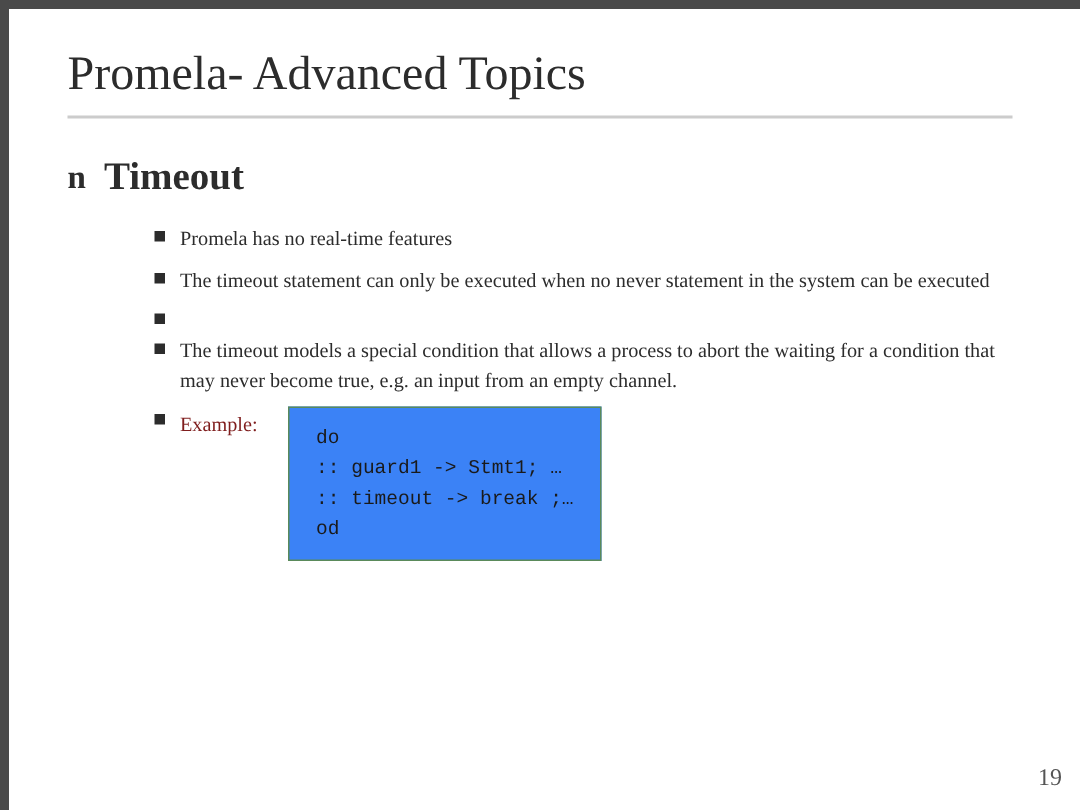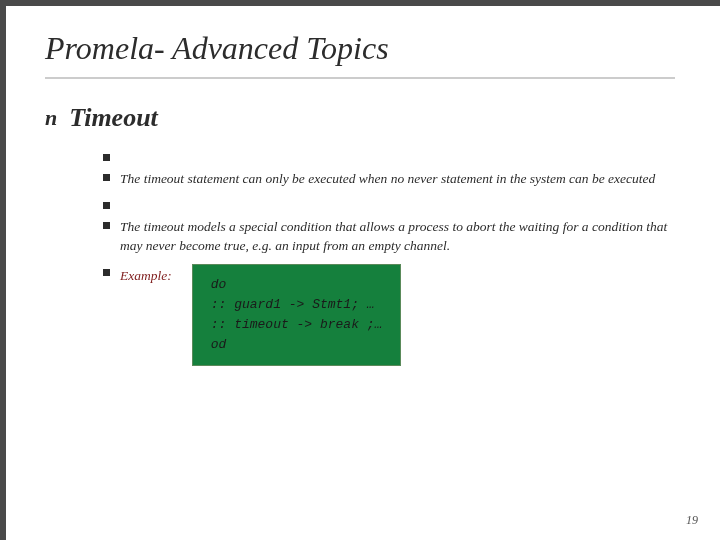--- a/index.html
+++ b/index.html
@@ -1,19 +1,18 @@
 <!DOCTYPE html>
 <html><head>
   <meta charset="utf-8">
   <style>
     * {
       margin: 0;
       padding: 0;
       box-sizing: border-box;
-      font-style: italic;
     }
 
     body {
       width: 720px;
       height: 540px;
       background: #ffffff;
       font-family: Georgia, 'Times New Roman', serif;
       overflow: hidden;
       position: relative;
     }
@@ -114,35 +113,35 @@
     .example-label {
       font-size: 13.5px;
       color: #7f1d1d;
       font-family: Georgia, 'Times New Roman', serif;
       flex-shrink: 0;
       margin-right: 20px;
       margin-top: 2px;
     }
 
     .code-box {
-      background: #15803d;
+      background: #3b82f6;
       border: 1.5px solid #5a8a5a;
       padding: 10px 18px;
       font-family: 'Courier New', Courier, monospace;
       font-size: 13px;
       color: #1a1a1a;
       line-height: 1.55;
       min-width: 200px;
     }
 
     .page-number {
       position: absolute;
       bottom: 12px;
-      right: 22px;
-      font-size: 12px;
+      right: 12px;
+      font-size: 16px;
       color: #555555;
       font-family: Georgia, serif;
     }
   </style>
 </head>
 <body>
 
 <div class="slide">
   <div class="top-bar"></div>
   <div class="left-bar"></div>
@@ -151,20 +150,21 @@
     <div class="slide-title">Promela- Advanced Topics</div>
 
     <div class="section">
       <span class="bullet-n">n</span>
       <span class="section-title">Timeout</span>
     </div>
 
     <ul class="bullet-list">
       <li>
         <div class="bullet-sq"></div>
+        <span>Promela has no real-time features</span>
       </li>
       <li>
         <div class="bullet-sq"></div>
         <span>The timeout statement can only be executed when no never statement in the system can be executed</span>
       </li>
       <li>
         <div class="bullet-sq"></div>
       </li>
       <li>
         <div class="bullet-sq"></div>

